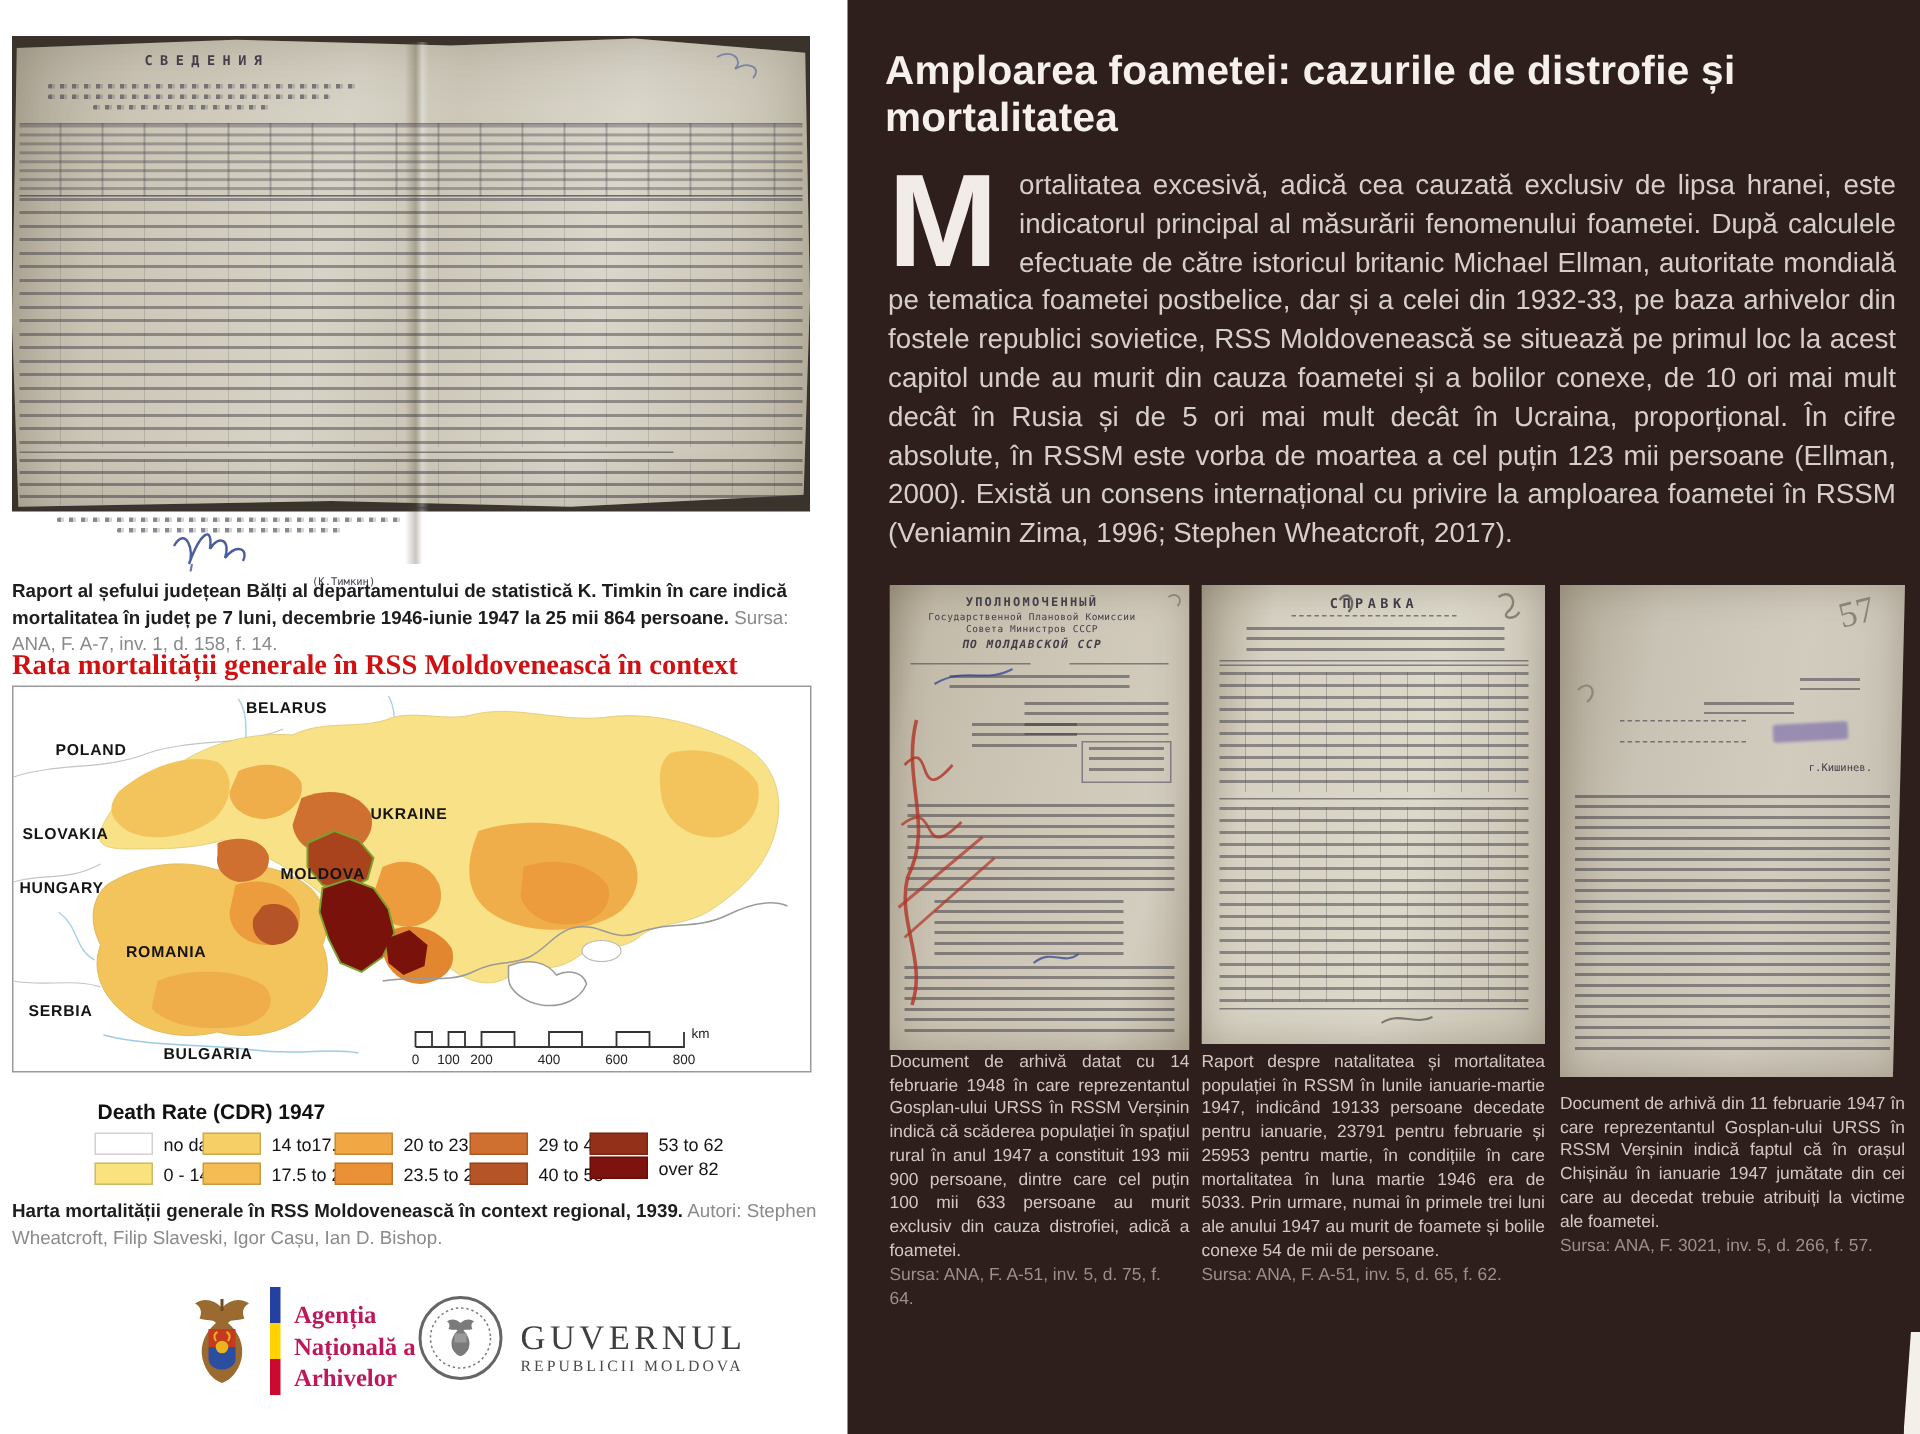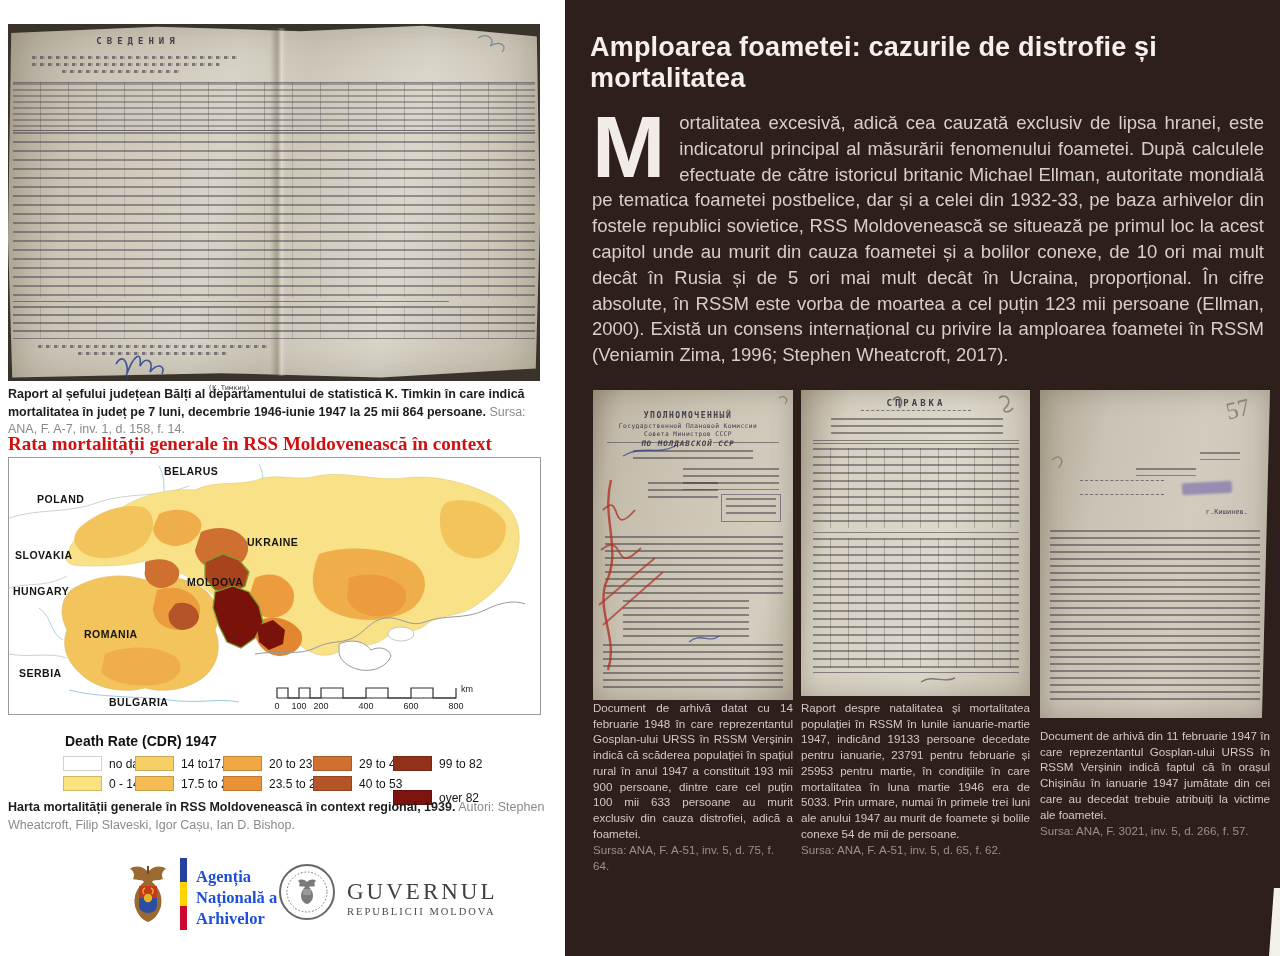--- a/index.html
+++ b/index.html
@@ -2,21 +2,21 @@
 <html><head>
 <meta charset="utf-8">
 <style>
   html,body { margin:0; padding:0; background:#888; }
   #page { position:relative; width:1280px; height:956px; background:#ffffff; overflow:hidden;
           font-family:"Liberation Sans", sans-serif; }
   .abs { position:absolute; }
 
   
   
-  #scan { position:absolute; left:8px; top:24px; width:532px; height:357px; background:#3a332b; }
+  #scan { position:absolute; left:8px; top:24px; width:532px; height:317px; background:#3a332b; }
   #scan .paper { position:absolute; inset:0;
     background:linear-gradient(100deg,#b3ac9c 0%,#cbc5b6 15%,#d7d3c6 40%,#ccc7b8 52%,#dad6ca 72%,#c2bcab 100%);
     clip-path:polygon(0.6% 2.5%, 28% 0.8%, 55% 2%, 78% 0.5%, 99.4% 3.5%, 100% 55%, 99.2% 96.5%, 70% 99%, 40% 97.8%, 0.8% 99%, 0 60%);
     box-shadow:inset 0 0 45px rgba(70,58,35,.3); }
   .fold { position:absolute; left:262px; top:4px; width:16px; height:348px;
     background:linear-gradient(90deg, rgba(0,0,0,0) 0%, rgba(80,68,45,.30) 45%, rgba(255,255,255,.28) 72%, rgba(0,0,0,0) 100%); }
   .tw { font-family:"DejaVu Sans Mono", monospace; color:#413d49; }
   .fz { position:relative; height:3px; margin-bottom:4px; border-radius:1px;
     background-image:repeating-linear-gradient(90deg, rgba(62,58,70,.6) 0 3px, rgba(62,58,70,.22) 3px 5px, transparent 5px 8px);
     filter:blur(.3px); }
@@ -58,21 +58,21 @@
 
   
   #legend-title { position:absolute; left:65px; top:733px; font-size:14px; font-weight:bold; color:#111; }
   #legend { position:absolute; left:63px; top:754px; width:470px; height:40px; }
   .lcell { position:absolute; height:16px; white-space:nowrap; }
   .sw { display:inline-block; width:37px; height:13px; vertical-align:middle; border:1px solid rgba(0,0,0,.18); }
   .ll { margin-left:7px; font-size:12px; color:#141414; vertical-align:middle; }
 
   
   #ana-logo-text { position:absolute; left:196px; top:866px;
-    font-family:"Liberation Serif", serif; font-weight:bold; font-size:16.5px; line-height:21px; color:#1d4ed8; }
+    font-family:"Liberation Serif", serif; font-weight:bold; font-size:16.5px; line-height:21px; color:#be185d; }
   #flag-bar { position:absolute; left:180px; top:858px; width:7px; height:72px; }
   #flag-bar .b1{height:24px;background:#2341a0;} #flag-bar .b2{height:24px;background:#ffd200;} #flag-bar .b3{height:24px;background:#cc092f;}
   #gov-text { position:absolute; left:347px; top:879px; font-family:"Liberation Serif", serif; color:#3f3f3f; }
   #gov-text .g1 { font-size:23px; letter-spacing:3px; }
   #gov-text .g2 { font-size:10.5px; letter-spacing:2px; color:#4a4a4a; margin-top:1px; }
 
   
   #right { position:absolute; left:565px; top:0; width:715px; height:956px; background:#2e1f1d; }
   #r-title { position:absolute; left:25px; top:32px; width:672px;
     font-size:27px; font-weight:bold; color:#f5f0ec; letter-spacing:.2px; }
@@ -206,26 +206,26 @@
       </g>
     </svg>
   </div>
 
   <div id="legend-title">Death Rate (CDR) 1947</div>
   <div id="legend">
     <div class="lcell" style="left:0;   top:0;"><span class="sw" style="background: rgb(255, 255, 255);"></span><span class="ll">no data</span></div>
     <div class="lcell" style="left:72px; top:0;"><span class="sw" style="background: rgb(246, 207, 102);"></span><span class="ll">14 to17.5</span></div>
     <div class="lcell" style="left:160px;top:0;"><span class="sw" style="background: rgb(240, 167, 68);"></span><span class="ll">20 to 23.5</span></div>
     <div class="lcell" style="left:250px;top:0;"><span class="sw" style="background: rgb(207, 112, 48);"></span><span class="ll">29 to 40</span></div>
-    <div class="lcell" style="left:330px;top:0;"><span class="sw" style="background: rgb(147, 48, 26);"></span><span class="ll">99 to 82</span></div>
+    <div class="lcell" style="left:330px;top:0;"><span class="sw" style="background: rgb(147, 48, 26);"></span><span class="ll">53 to 62</span></div>
     <div class="lcell" style="left:0;   top:20px;"><span class="sw" style="background: rgb(250, 226, 127);"></span><span class="ll">0 - 14</span></div>
     <div class="lcell" style="left:72px; top:20px;"><span class="sw" style="background: rgb(244, 188, 82);"></span><span class="ll">17.5 to 20</span></div>
     <div class="lcell" style="left:160px;top:20px;"><span class="sw" style="background: rgb(234, 145, 56);"></span><span class="ll">23.5 to 29</span></div>
     <div class="lcell" style="left:250px;top:20px;"><span class="sw" style="background: rgb(181, 84, 38);"></span><span class="ll">40 to 53</span></div>
-    <div class="lcell" style="left:330px;top:34px;"><span class="sw" style="background: rgb(124, 19, 14);"></span><span class="ll">over 82</span></div>
+    <div class="lcell" style="left:330px;top:16px;"><span class="sw" style="background: rgb(124, 19, 14);"></span><span class="ll">over 82</span></div>
   </div>
 
   <div class="lcaption" style="left:8px; top:799px; width:548px;">
     <b>Harta mortalității generale în RSS Moldovenească în context regional, 1939.</b>
     <span class="src">Autori: Stephen Wheatcroft, Filip Slaveski, Igor Cașu, Ian D. Bishop.</span>
   </div>
 
   <svg class="abs" style="left:122px; top:862px;" width="52" height="66" viewBox="0 0 52 66">
     <path d="M26,10 C21,4 13,3 8,7 C12,9 13,13 11,17 C16,19 20,17 22,20 C15,26 11,34 13,44 C15,52 20,58 26,60 C32,58 37,52 39,44 C41,34 37,26 30,20 C32,17 36,19 41,17 C39,13 40,9 44,7 C39,3 31,4 26,10 Z" fill="#9a6a30"></path>
     <path d="M26,4 L26,12" stroke="#6f4a1e" stroke-width="2"></path>
@@ -257,21 +257,21 @@
 
   <div id="right">
     <div id="r-title">Amploarea foametei: cazurile de distrofie și mortalitatea</div>
 
     <div id="r-para">
       <span class="dropcap">M</span><span>ortalitatea excesivă, adică cea cauzată exclusiv de lipsa hranei, este indicatorul principal al măsurării fenomenului foametei. După calculele efectuate de către istoricul britanic Michael Ellman, autoritate mondială pe tematica foametei postbelice, dar și a celei din 1932-33, pe baza arhivelor din fostele republici sovietice, RSS Moldovenească se situează pe primul loc la acest capitol unde au murit din cauza foametei și a bolilor conexe, de 10 ori mai mult decât în Rusia și de 5 ori mai mult decât în Ucraina, proporțional. În cifre absolute, în RSSM este vorba de moartea a cel puțin 123 mii persoane (Ellman, 2000). Există un consens internațional cu privire la amploarea foametei în RSSM (Veniamin Zima, 1996; Stephen Wheatcroft, 2017).</span>
     </div>
 
     <div class="doc" style="left:28px; top:390px; width:200px; height:310px;">
       <div class="paper p1"></div>
-      <div class="doc-head tw" style="left:10px; right:20px; top:7px;margin-top:14px;">
+      <div class="doc-head tw" style="left:10px; right:20px; top:7px;">
         <div style="font-size:8px; font-weight:bold; letter-spacing:1.5px;">УПОЛНОМОЧЕННЫЙ</div>
         <div style="font-size:6.3px; letter-spacing:.4px; margin-top:2px;">Государственной Плановой Комиссии</div>
         <div style="font-size:6.3px; letter-spacing:.4px; margin-top:1px;">Совета Министров СССР</div>
         <div style="font-size:7.5px; font-weight:bold; letter-spacing:1px; margin-top:2px;font-style:italic;">ПО МОЛДАВСКОЙ ССР</div>
       </div>
       <div class="hrule" style="left:14px; width:80px; top:52px;"></div>
       <div class="hrule" style="left:120px; width:66px; top:52px;"></div>
       <div class="typed" style="left:40px; top:60px; width:120px; height:10px;"></div>
       <div class="typed" style="left:90px; top:78px; width:96px; height:22px;"></div>
       <div class="stampbox" style="left:128px; top:104px; width:58px; height:26px;">

